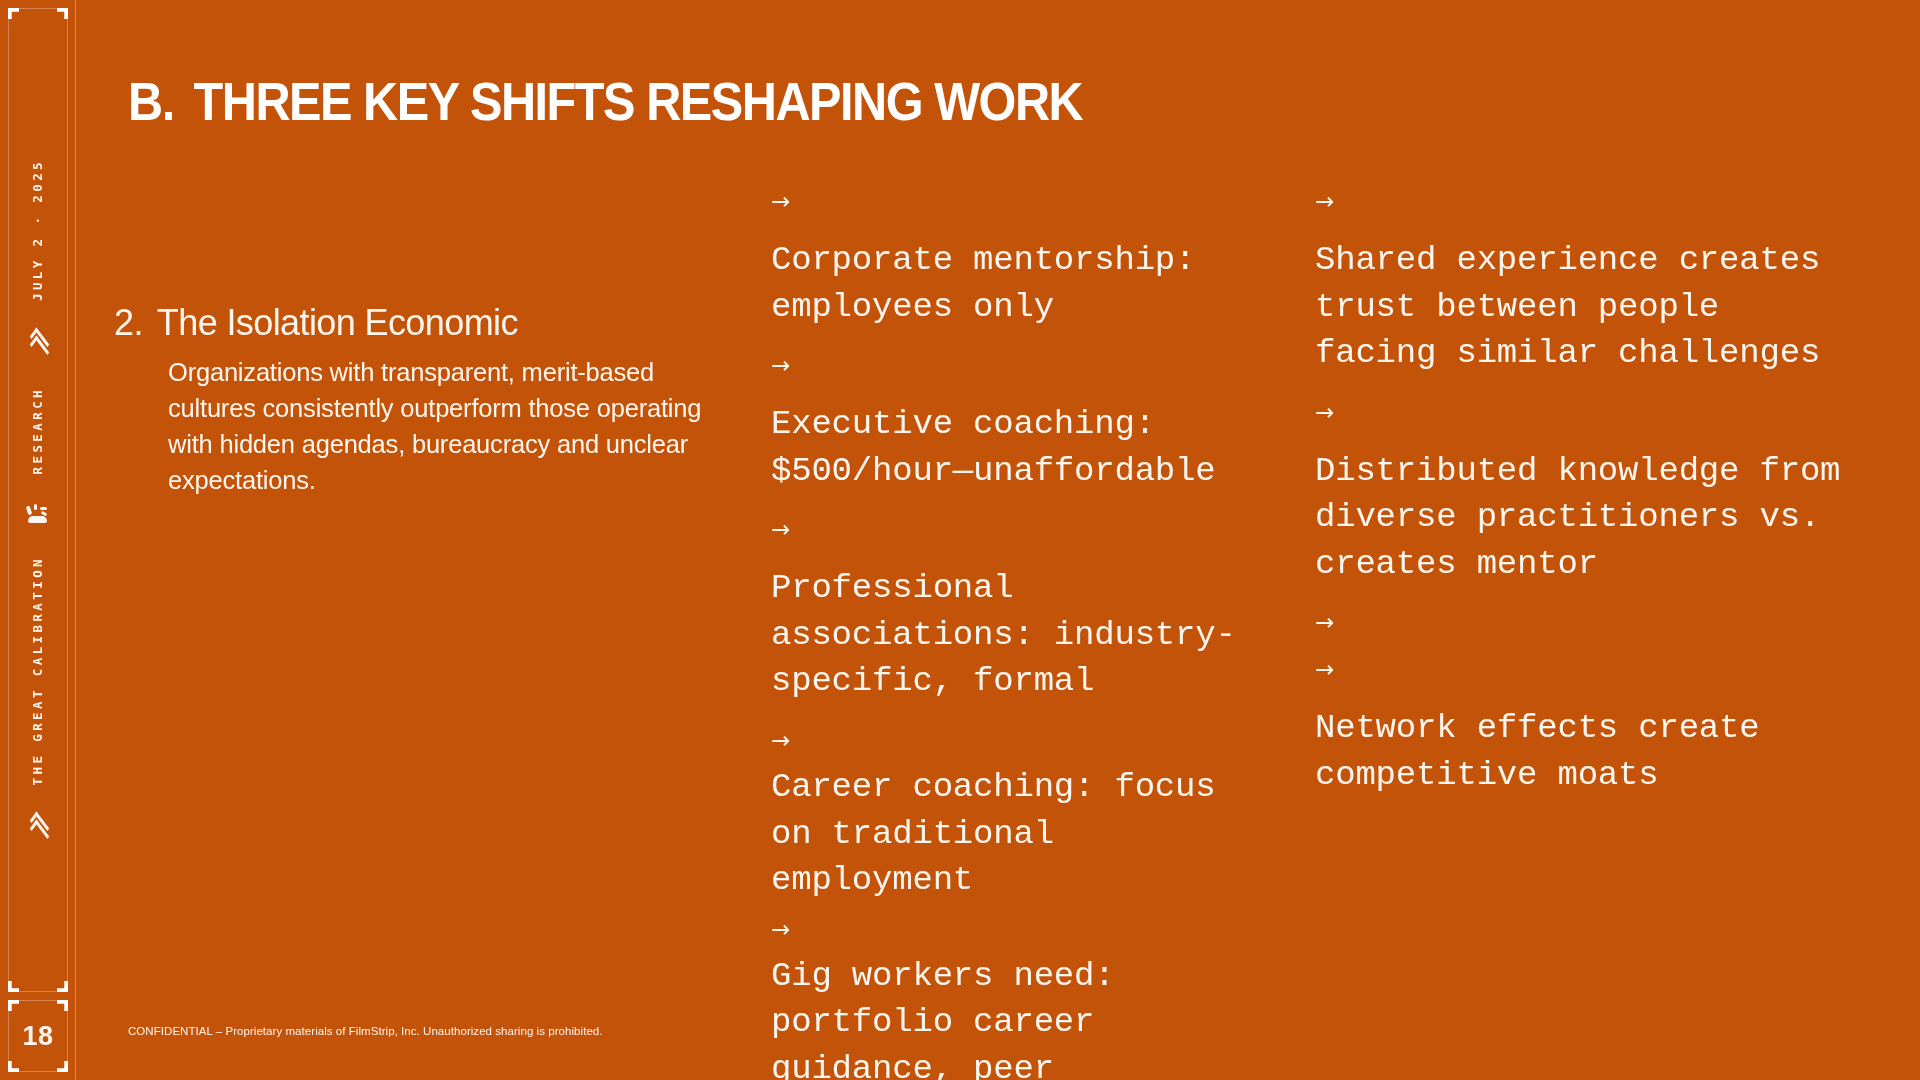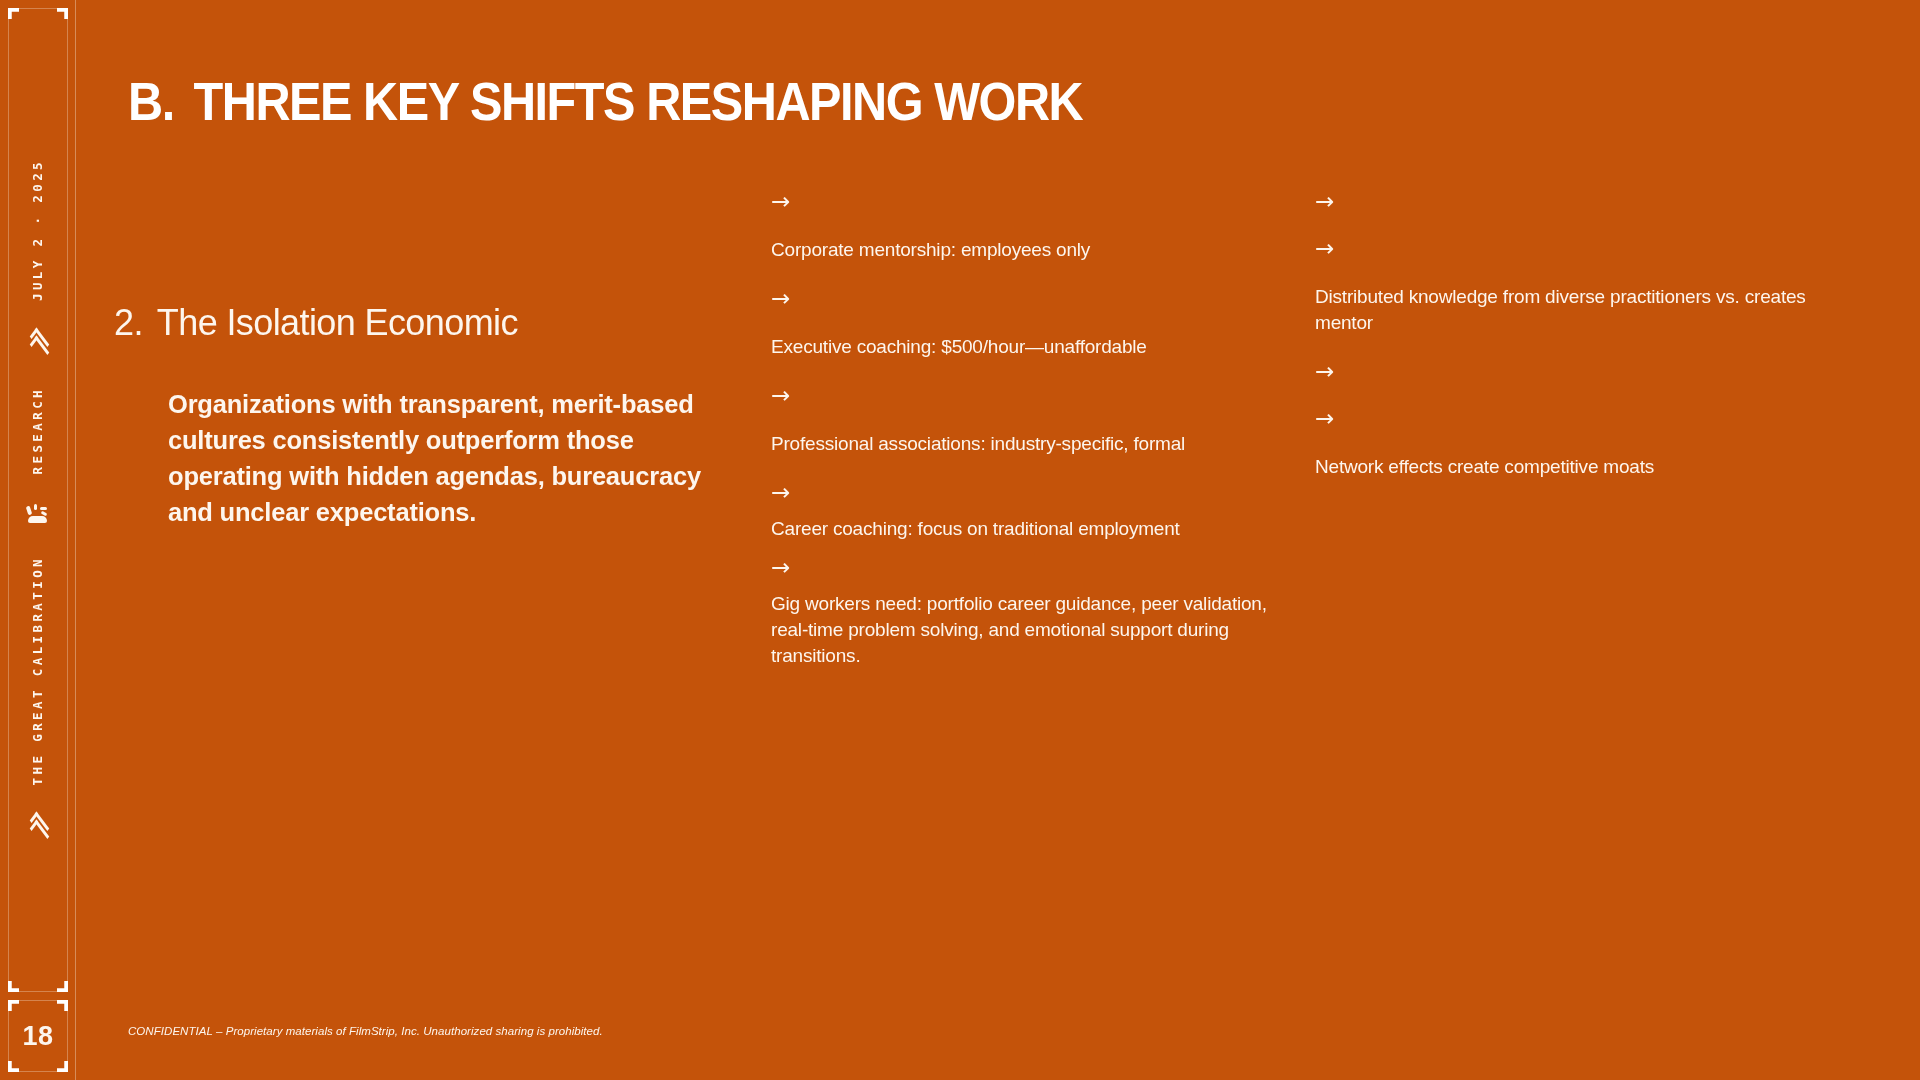--- a/index.html
+++ b/index.html
@@ -132,58 +132,58 @@
     display:flex;
     gap:14px;
     font-size:36px;
     line-height:1.16;
     font-weight:400;
     letter-spacing:-0.6px;
     margin-top:112px;
   }
   #col1-head .num { flex:none; }
   #col1-body {
-    margin-top:42px;
+    margin-top:10px;
     margin-left:54px;
     width:540px;
     font-size:25.5px;
     line-height:1.42;
     letter-spacing:-0.2px;
-    font-weight:700;
+    font-weight:400;
   }
 
   
   #col2 { position:absolute; left:657px; top:0;  width:505px; }
   #col3 { position:absolute; left:1201px; top:0; width:545px; }
 
   .item { margin-bottom:24px; }
   .item .arrow {
     font-size:23px;
     line-height:1;
     color:#fdf6ee;
     margin-bottom:24px;
     font-family:"DejaVu Sans", sans-serif;
   }
   .item .txt {
-    font-size:19px;
+    font-size:34px;
     line-height:1.37;
     letter-spacing:-0.2px;
+    font-family:Liberation Mono, monospace;
   }
   .item.tight .arrow { margin-bottom:12px; }
   .item.tight { margin-bottom:14px; }
 
   
   #footer {
     position:absolute;
     left:128px; top:1025px;
     font-size:11.5px;
     letter-spacing:0.05px;
     color:#fdf6ee;
     white-space:nowrap;
-    font-style:italic;
   }
 </style>
 </head>
 <body>
 
 <div id="slide">
 
   <div id="rail">
 
     <div class="rail-box" id="rail-box-main">
@@ -257,20 +257,21 @@
       </div>
       <div class="item tight">
         <div class="arrow">→</div>
         <div class="txt">Gig workers need: portfolio career guidance, peer validation, real-time problem solving, and emotional support during transitions.</div>
       </div>
     </div>
 
     <div id="col3">
       <div class="item">
         <div class="arrow">→</div>
+        <div class="txt">Shared experience creates trust between people facing similar challenges</div>
       </div>
       <div class="item">
         <div class="arrow">→</div>
         <div class="txt">Distributed knowledge from diverse practitioners vs. creates mentor</div>
       </div>
       <div class="item">
         <div class="arrow">→</div>
       </div>
       <div class="item">
         <div class="arrow">→</div>

